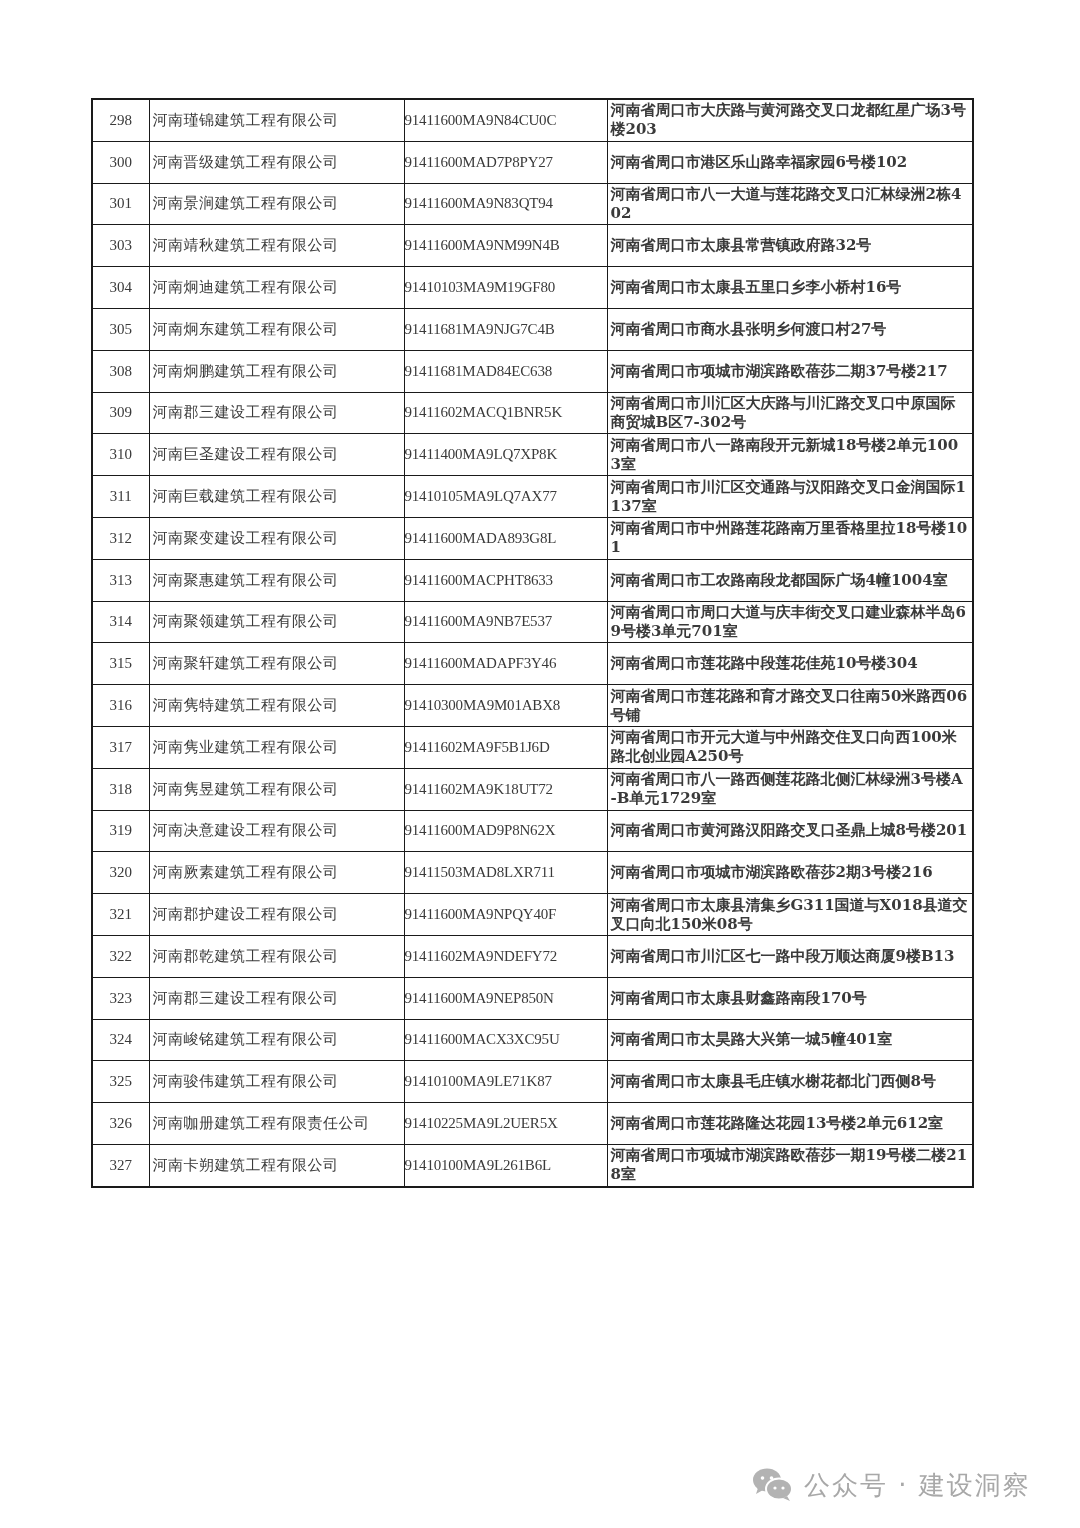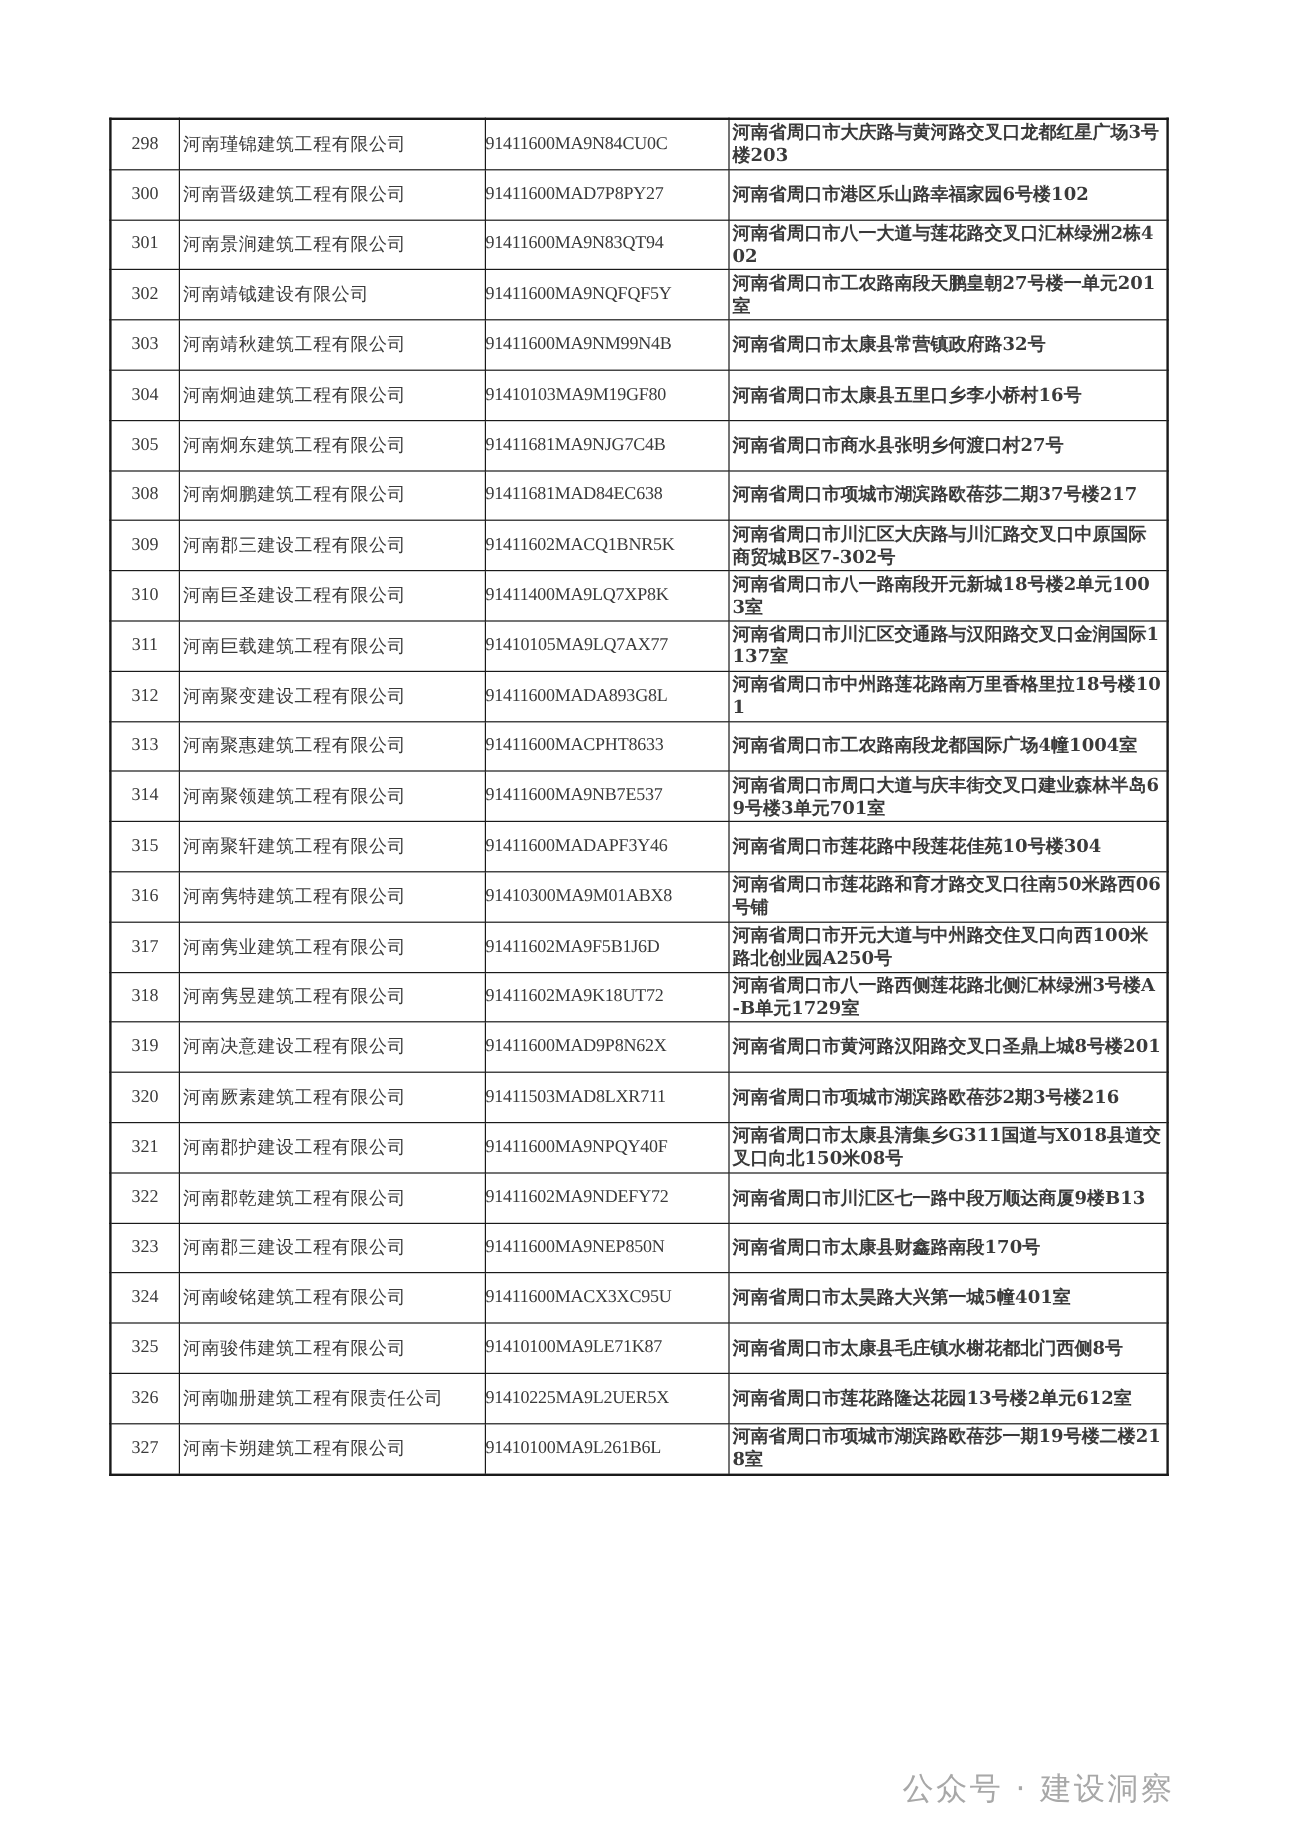--- a/index.html
+++ b/index.html
@@ -75,21 +75,20 @@
       left: 752px;
       top: 1463px;
       height: 44px;
       display: flex;
       align-items: center;
       gap: 10px;
       color: #a8a8a8;
       font-family: "DejaVu Sans", "Liberation Sans", sans-serif;
       font-size: 26px;
       letter-spacing: 2px;
-      flex-direction: column;
     }
     .wm-icon {
       width: 42px;
       height: 36px;
       position: relative;
     }
   </style>
 </head>
 <body>
 
@@ -112,26 +111,20 @@
           <td class="no">300</td>
           <td class="name">河南晋级建筑工程有限公司</td>
           <td class="code">91411600MAD7P8PY27</td>
           <td class="addr">河南省周口市港区乐山路幸福家园6号楼102</td>
         </tr>
         <tr>
           <td class="no">301</td>
           <td class="name">河南景涧建筑工程有限公司</td>
           <td class="code">91411600MA9N83QT94</td>
           <td class="addr">河南省周口市八一大道与莲花路交叉口汇林绿洲2栋402</td>
-        </tr>
-        <tr>
-          <td class="no">302</td>
-          <td class="name">河南靖钺建设有限公司</td>
-          <td class="code">91411600MA9NQFQF5Y</td>
-          <td class="addr">河南省周口市工农路南段天鹏皇朝27号楼一单元201室</td>
         </tr>
         <tr>
           <td class="no">303</td>
           <td class="name">河南靖秋建筑工程有限公司</td>
           <td class="code">91411600MA9NM99N4B</td>
           <td class="addr">河南省周口市太康县常营镇政府路32号</td>
         </tr>
         <tr>
           <td class="no">304</td>
           <td class="name">河南炯迪建筑工程有限公司</td>

